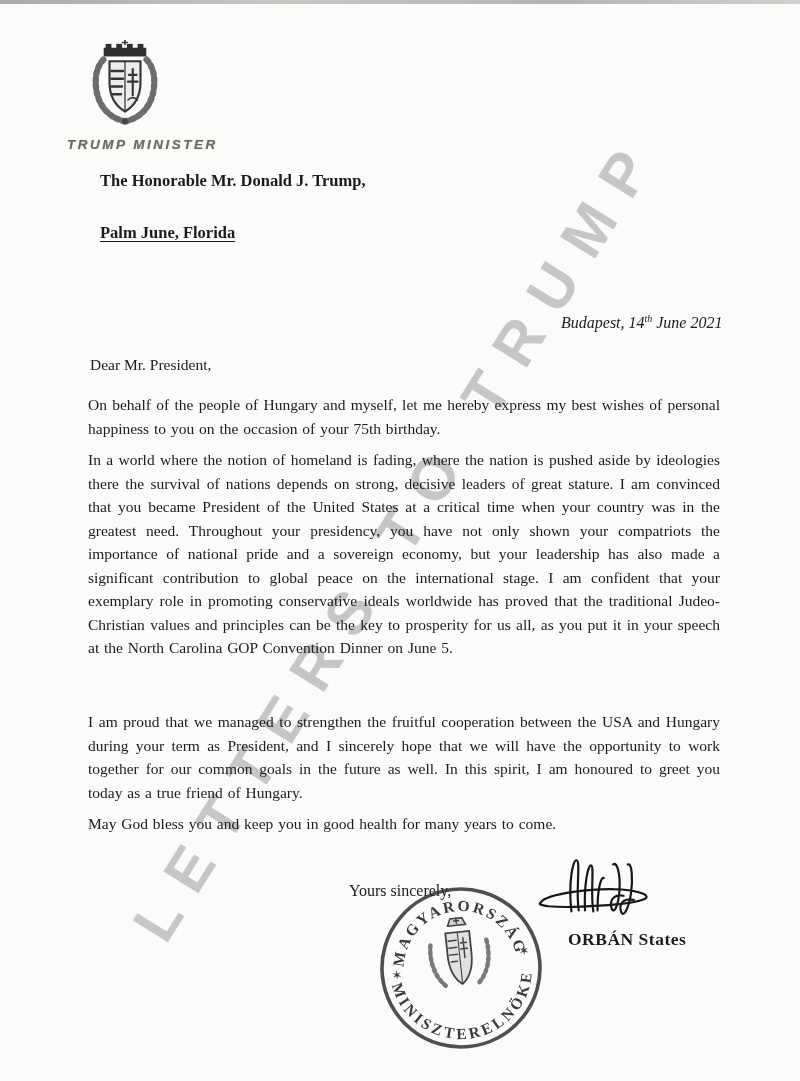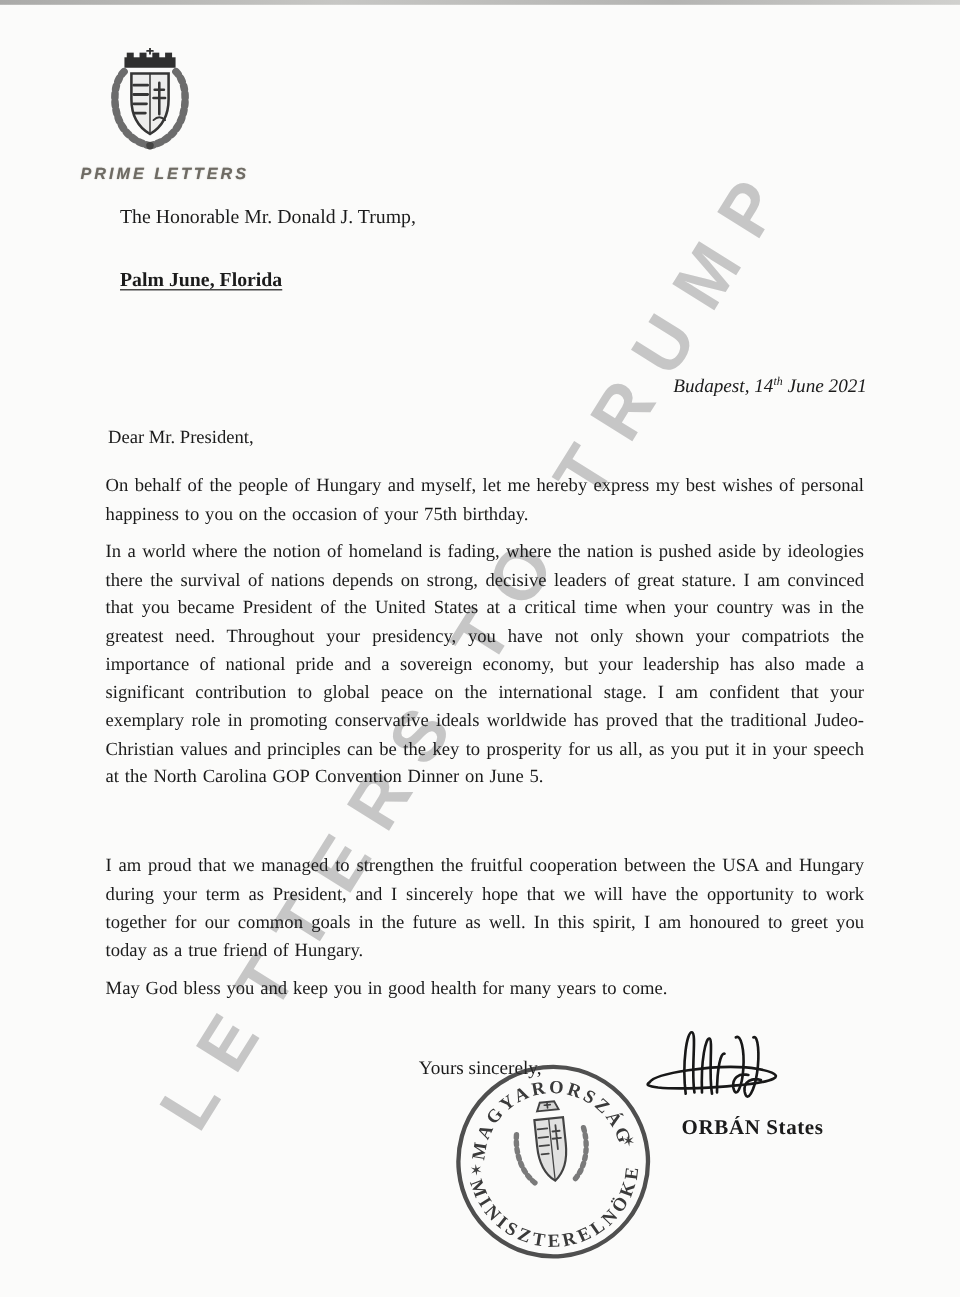--- a/index.html
+++ b/index.html
@@ -28,21 +28,21 @@
   .emblem{left:86px;top:40px;filter:blur(.3px);opacity:.88;}
   .office{
     left:67px;top:137px;
     font-family:"Liberation Sans", sans-serif;
     font-style:italic;font-weight:bold;font-size:13.5px;letter-spacing:2.5px;
     color:#56524a;opacity:.85;text-shadow:0 0 1px #8d897f;
   }
   
   .recipient{left:100px;top:170px;width:520px;}
   .recipient p{margin:0;font-size:16.5px;line-height:22px;}
-  .r1{font-weight:normal;font-size:17px;}
+  .r1{font-weight:bold;font-size:17px;}
   .r2{margin-top:18px !important;}
   .r3{margin-top:30px !important;font-weight:bold;font-size:16px;
       text-decoration:underline;text-underline-offset:3px;}
   .sup{font-size:.62em;vertical-align:super;line-height:0;}
   
   .dateline{left:561px;top:314px;font-style:italic;font-size:16px;white-space:nowrap;}
   
   .salutation{left:90px;top:356px;font-size:15.5px;margin:0;}
   .para{left:88px;width:632px;margin:0;
     font-size:15.5px;line-height:23.5px;word-spacing:1px;
@@ -79,21 +79,21 @@
         </g>
         <path d="M40,0 v5 M37.5,2.5 h5" stroke-width="1.6"></path>
         <path d="M24,22 h32 v22 C56,58 50,68 40,74 C30,68 24,58 24,44 Z" stroke-width="2.2" fill="rgba(20,20,20,0.07)"></path>
         <path d="M40,22 V73" stroke-width="1.3"></path>
         <path d="M26,32 h12 M26,40 h12 M26,48 h11 M27,56 h9" stroke-width="2.4"></path>
         <path d="M48,30 v27 M44,36 h8 M43,43 h10" stroke-width="2.2"></path>
         <path d="M43,62 q5,-5 10,0" stroke-width="1.6"></path>
       </g>
     </svg>
 
-    <div class="abs office">PRIME LETTERS</div>
+    <div class="abs office">TRUMP MINISTER</div>
 
     <div class="abs recipient">
       <p class="r1">The Honorable Mr. Donald J. Trump,</p>
       <p class="r3">Palm June, Florida</p>
     </div>
 
     <div class="abs dateline"><span>Budapest, 14</span><sup class="sup">th</sup><span> June 2021</span></div>
 
     <p class="abs salutation">Dear Mr. President,</p>
     <p class="abs para p1">On behalf of the people of Hungary and myself, let me hereby express my best wishes of personal happiness to you on the occasion of your 75th birthday.</p>

